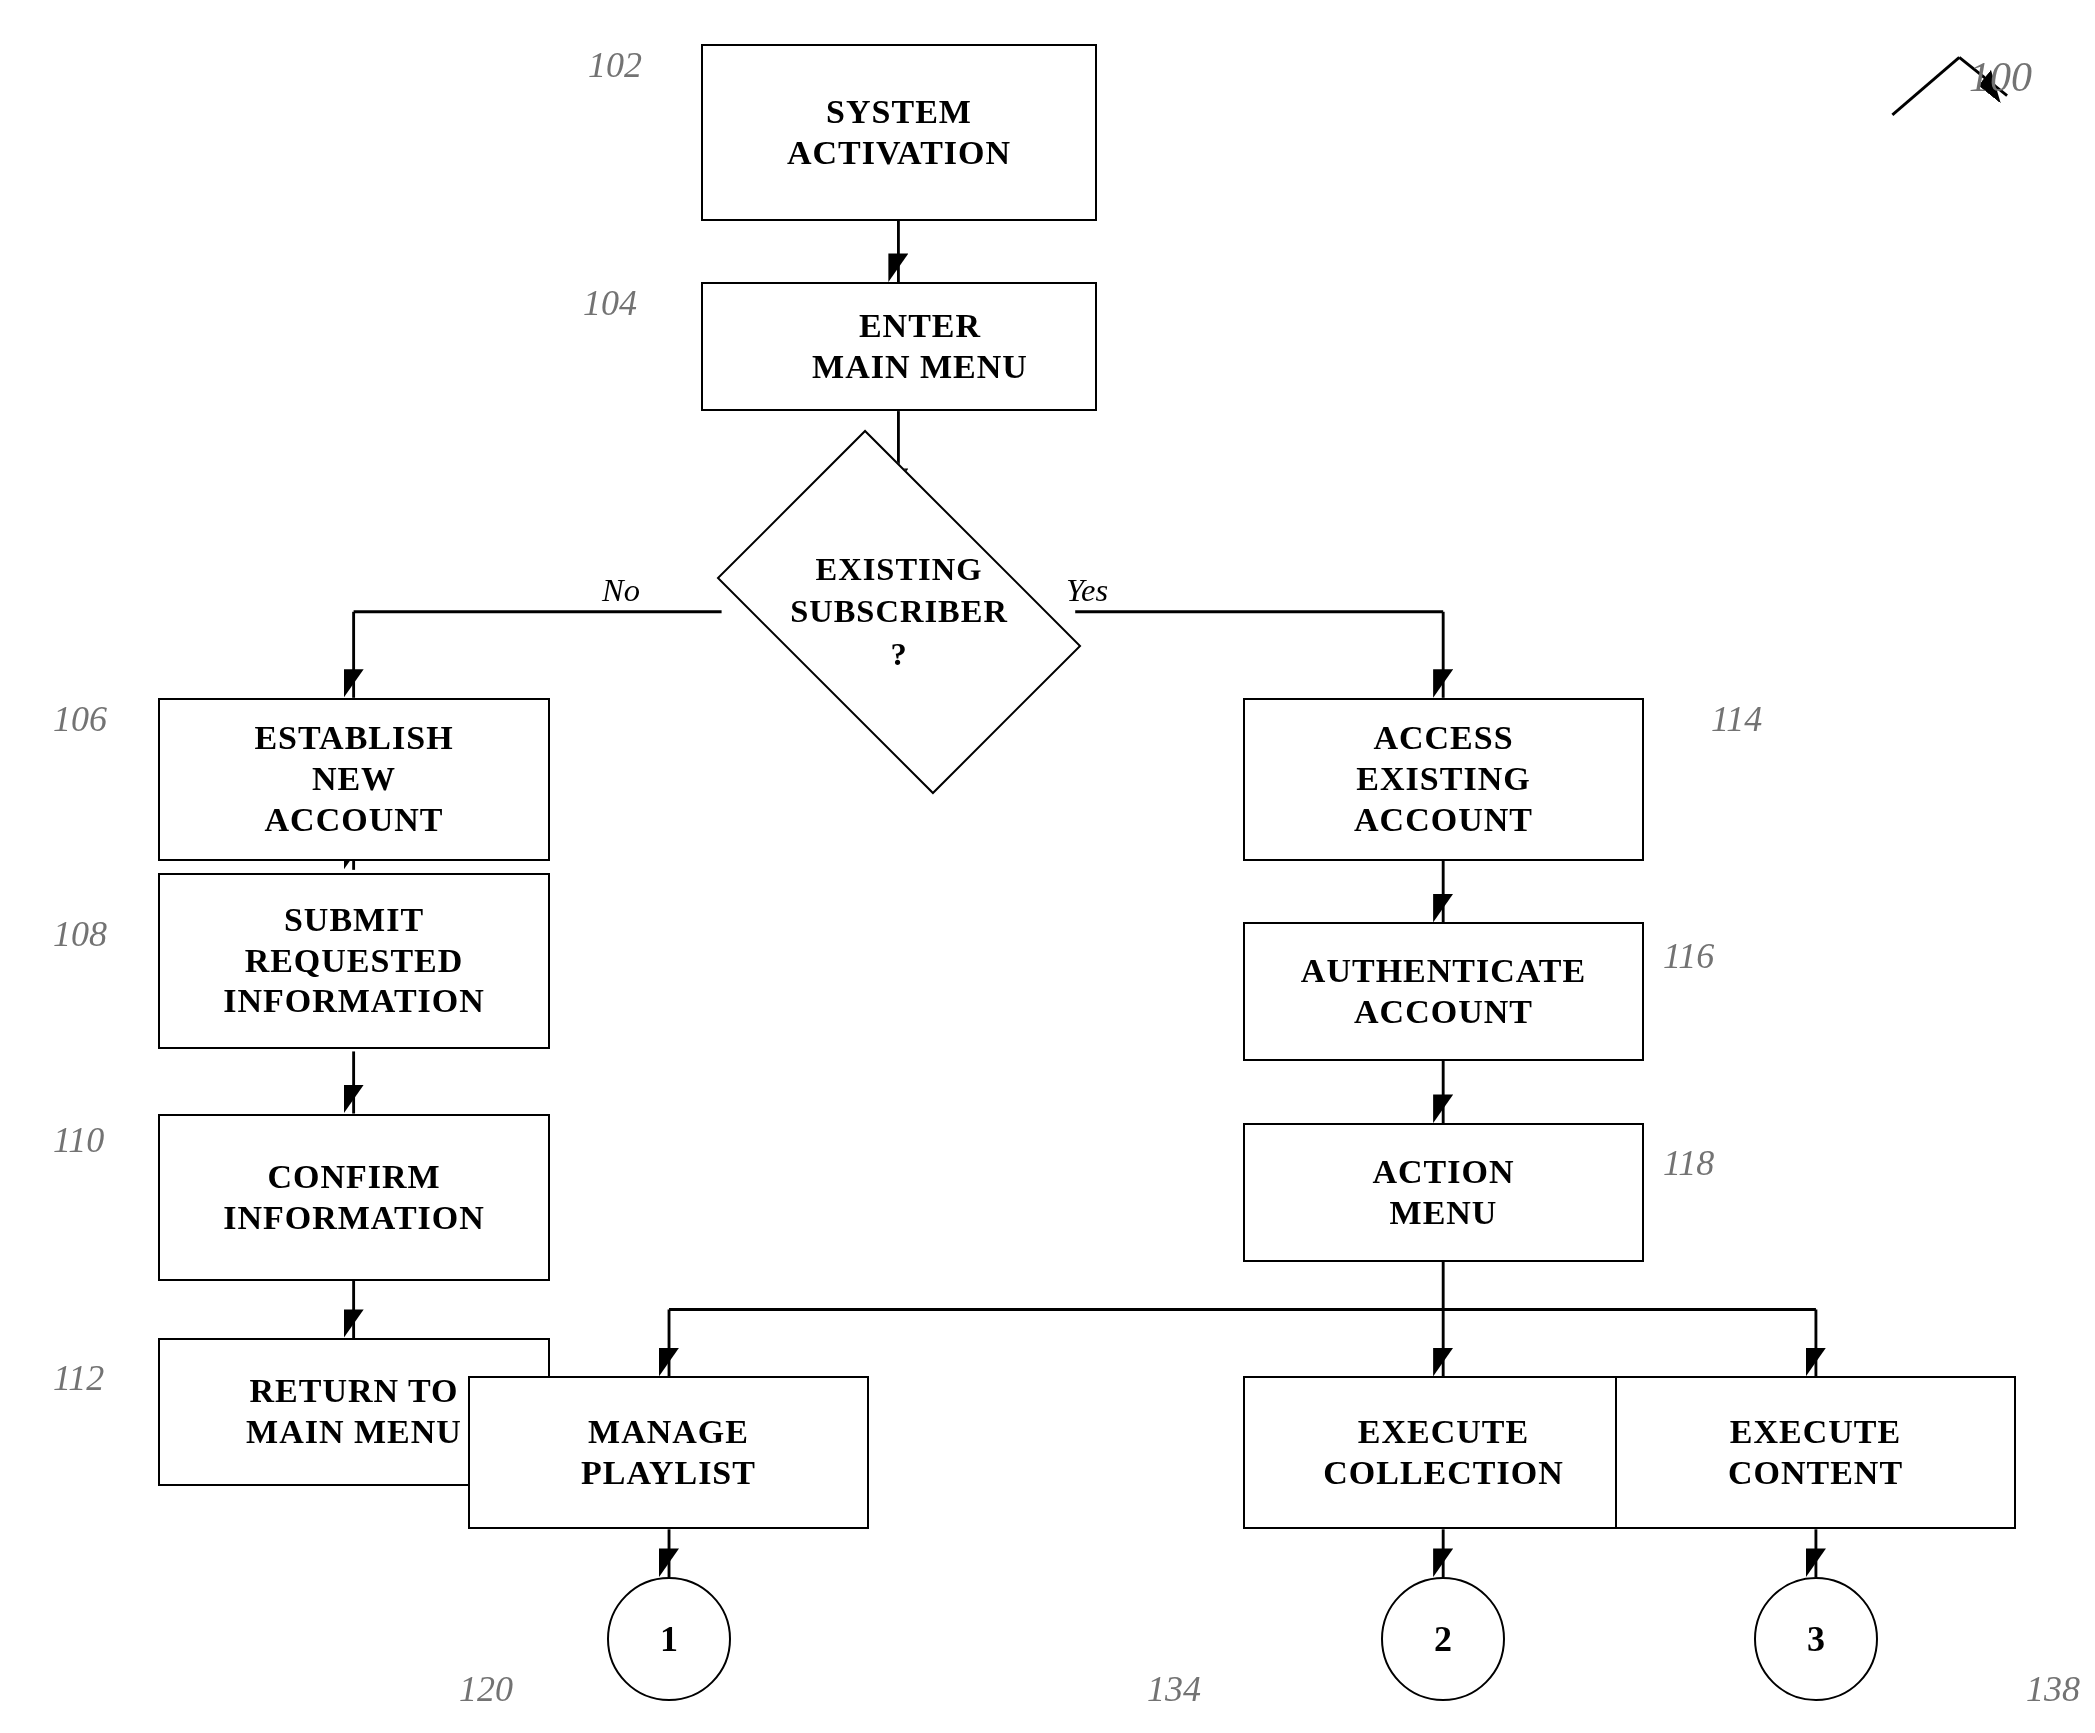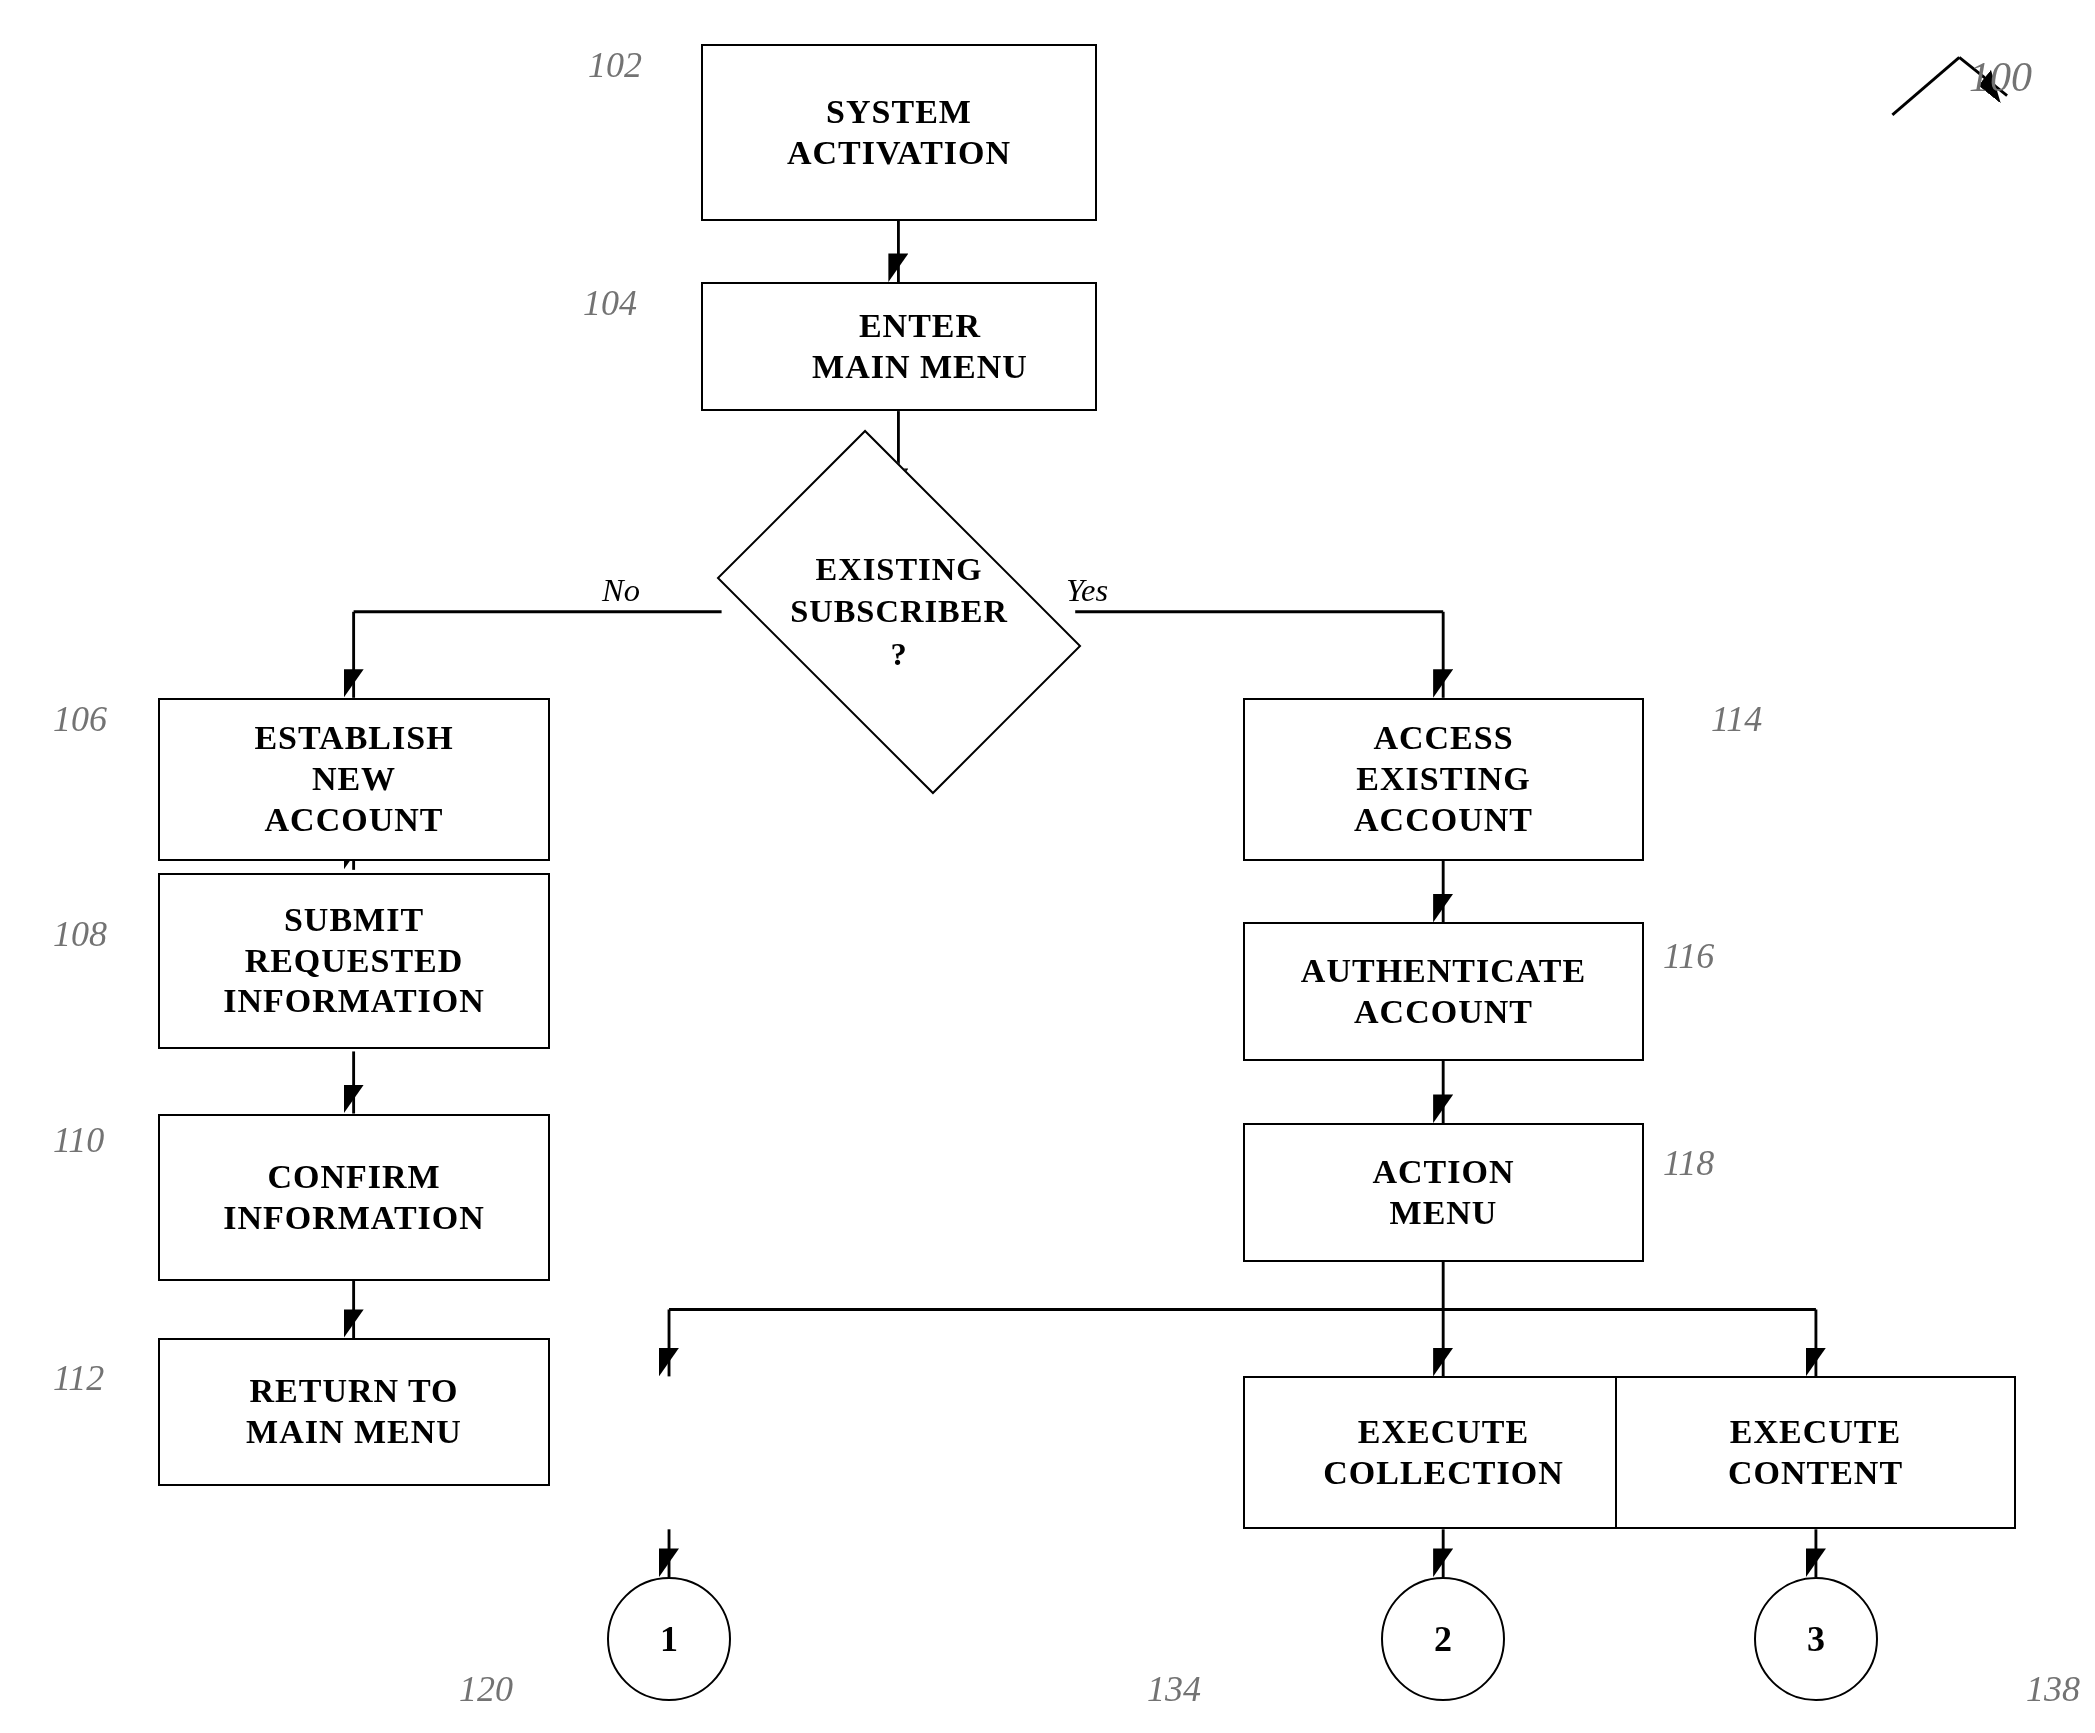--- a/index.html
+++ b/index.html
@@ -204,20 +204,24 @@
 ACCOUNT</span>
   </div>
   <div class="ref-label" style="left:1663px; top:935px;">116</div>
 
   <div class="box" style="left:1243px; top:1123px; width:401px; height:139px;">
     <span style="white-space:pre-line;">ACTION
 MENU</span>
   </div>
   <div class="ref-label" style="left:1663px; top:1142px;">118</div>
 
+  <div class="box" style="left:468px; top:1376px; width:401px; height:153px;">
+    <span style="white-space:pre-line;">MANAGE
+PLAYLIST</span>
+  </div>
   <div class="ref-label" style="left:459px; top:1668px;">120</div>
 
   <div class="box" style="left:1243px; top:1376px; width:401px; height:153px;">
     <span style="white-space:pre-line;">EXECUTE
 COLLECTION</span>
   </div>
   <div class="ref-label" style="left:1147px; top:1668px;">134</div>
 
   <div class="box" style="left:1615px; top:1376px; width:401px; height:153px;">
     <span style="white-space:pre-line;">EXECUTE

